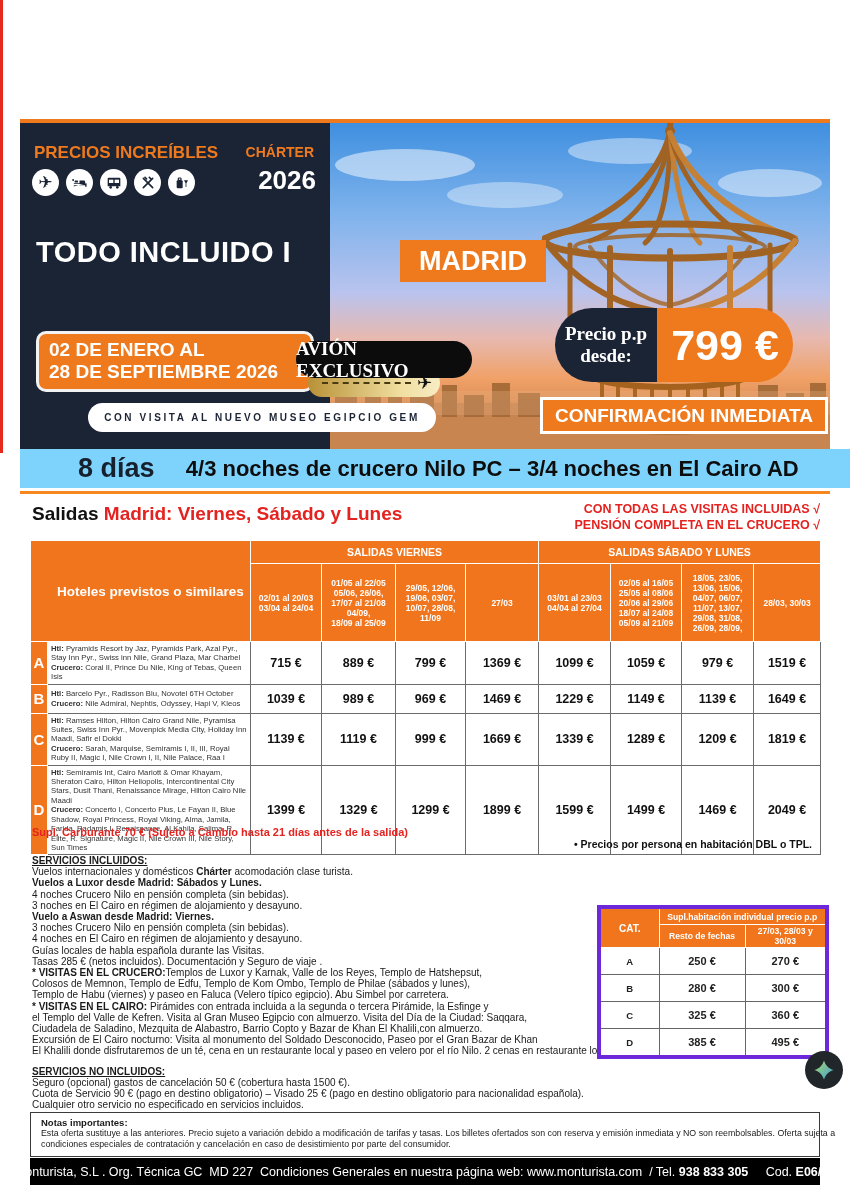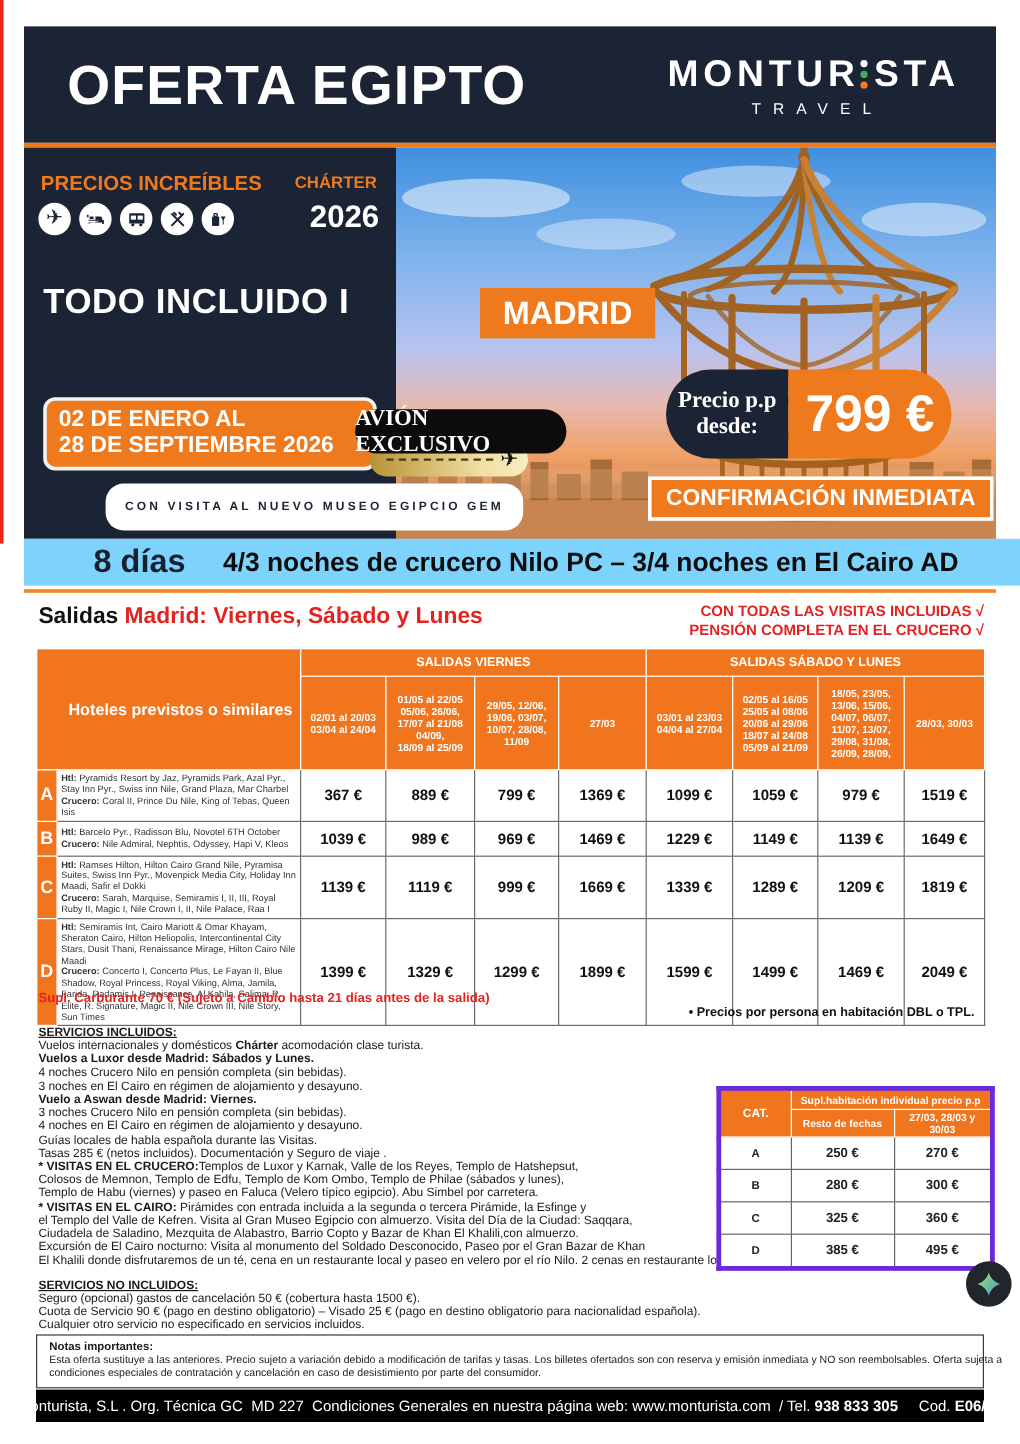--- a/index.html
+++ b/index.html
@@ -28,21 +28,21 @@
   .charter{position:absolute;right:16px;top:21px;color:#ef7a1e;font-weight:bold;font-size:14px;}
   .icon-row{position:absolute;left:12px;top:46px;display:flex;gap:7px;}
   .circle-ic{width:27px;height:27px;border-radius:50%;background:#fff;display:flex;
              align-items:center;justify-content:center;}
   .circle-ic svg{display:block;}
   .circle-ic .gly{font-family:"DejaVu Sans",sans-serif;color:#1b2435;font-size:17px;line-height:1;}
   .year{position:absolute;right:14px;top:42px;font-weight:bold;font-size:26px;}
   .headline{position:absolute;left:16px;top:112px;font-weight:bold;font-size:29px;line-height:1.2;letter-spacing:0.5px;}
   .datebox{position:absolute;left:16px;top:208px;width:252px;background:#ef7a1e;border:3px solid #f2f2f2;
            border-radius:10px;padding:5px 10px;font-weight:bold;font-size:19px;line-height:1.18;}
-  .museum-pill{position:absolute;left:68px;top:280px;width:348px;height:39px;background:#fff;border-radius:15px;
+  .museum-pill{position:absolute;left:68px;top:280px;width:348px;height:29px;background:#fff;border-radius:15px;
                color:#1b2435;font-weight:bold;font-size:10px;letter-spacing:2.6px;z-index:6;
                display:flex;align-items:center;justify-content:center;}
   .hero-photo{position:absolute;left:310px;top:0;width:500px;height:100%;overflow:hidden;
       background:linear-gradient(#3f8fe0 0%,#7fb3ec 28%,#b9c3ee 52%,#e7b9b0 66%,#f0a269 78%,#d98a52 88%,#c0713d 100%);}
   .photo-art{position:absolute;left:0;top:0;}
   .madrid{position:absolute;left:380px;top:117px;width:146px;height:42px;background:#ef7a1e;color:#fff;
           font-weight:bold;font-size:27px;display:flex;align-items:center;justify-content:center;z-index:5;}
   .avion{position:absolute;left:276px;top:218px;width:176px;height:37px;background:#0c0c0c;border-radius:19px;
          color:#fff;font-family:"Liberation Serif",serif;font-weight:bold;font-size:19px;
          display:flex;align-items:center;justify-content:center;z-index:5;}
@@ -112,35 +112,20 @@
               display:flex;align-items:center;justify-content:center;font-size:12.5px;}
   .footer-bar .tl span{white-space:pre;}
 </style>
 </head>
 <body>
 
 <div id="page">
 
   <div class="red-edge"></div>
 
-  <div class="topbar">
-    <div class="page-title">OFERTA EGIPTO</div>
-    <div class="brand">
-      <div class="brand-top">
-        <span class="brand-word">MONTUR</span>
-        <span class="brand-dots">
-          <i style="background:#ffffff"></i>
-            <i style="background:#3faf4e"></i>
-            <i style="background:#f07a1e"></i>
-        </span>
-        <span class="brand-word">STA</span>
-      </div>
-      <div class="brand-sub">TRAVEL</div>
-    </div>
-  </div>
   <div class="topbar-underline"></div>
 
   <div class="hero">
     <div class="hero-photo">
       <svg class="photo-art" width="500" height="326" viewBox="0 0 500 326">
         <ellipse cx="75" cy="42" rx="70" ry="16" fill="#ffffff" opacity="0.5"></ellipse>
         <ellipse cx="175" cy="72" rx="58" ry="13" fill="#ffffff" opacity="0.38"></ellipse>
         <ellipse cx="300" cy="28" rx="62" ry="13" fill="#ffffff" opacity="0.42"></ellipse>
         <ellipse cx="440" cy="60" rx="52" ry="14" fill="#ffffff" opacity="0.45"></ellipse>
         <rect x="0" y="280" width="500" height="46" fill="#c8854f"></rect>
@@ -349,21 +334,21 @@
           </th>
       </tr>
     </thead>
     <tbody>
       <tr style="height:30px;">
         <td class="cat">A</td>
         <td class="desc">
             <div class="tl"><span class="b">Htl: </span><span>Pyramids Resort by Jaz, Pyramids Park, Azal Pyr., Stay Inn Pyr., Swiss inn Nile, Grand Plaza, Mar Charbel</span></div>
             <div class="tl"><span class="b">Crucero: </span><span>Coral II, Prince Du Nile, King of Tebas, Queen Isis</span></div>
           </td>
-        <td class="price">367 €</td>
+        <td class="price">715 €</td>
         <td class="price">889 €</td>
         <td class="price">799 €</td>
         <td class="price">1369 €</td>
         <td class="price">1099 €</td>
         <td class="price">1059 €</td>
         <td class="price">979 €</td>
         <td class="price">1519 €</td>
       </tr>
       <tr style="height:29px;">
         <td class="cat">B</td>

